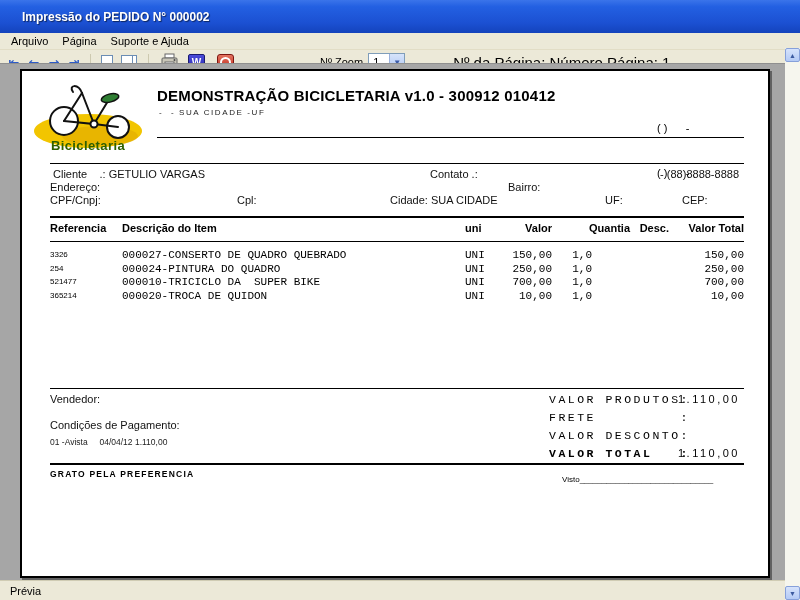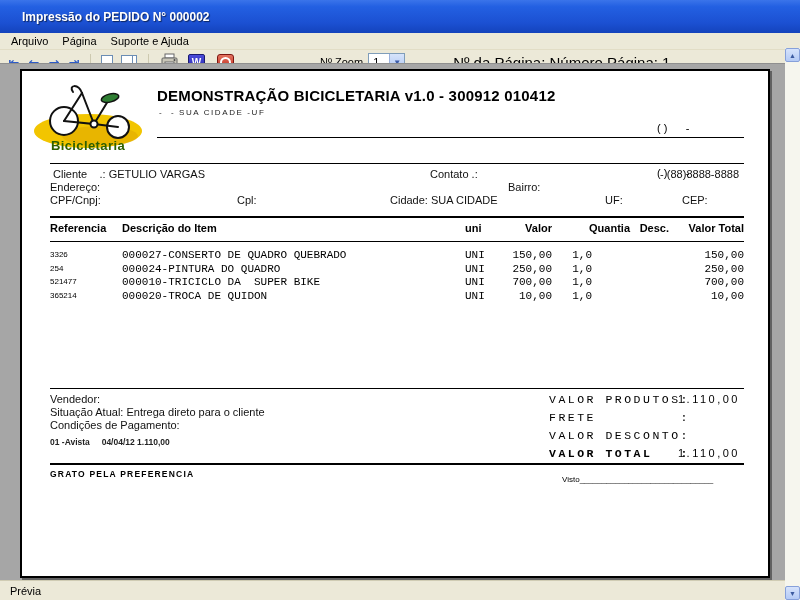--- a/index.html
+++ b/index.html
@@ -105,21 +105,21 @@
   .c-ref   { left:28px;  top:1px; font-size:8px; }
   .c-desc  { left:100px; font-family:"Liberation Mono", monospace; font-size:11px; }
   .c-uni   { left:443px; font-family:"Liberation Mono", monospace; font-size:11px; }
   .c-valor { left:455px; width:75px; text-align:right; font-family:"Liberation Mono", monospace; font-size:11px; }
   .c-qtd   { left:520px; width:50px; text-align:right; font-family:"Liberation Mono", monospace; font-size:11px; }
   .c-desc2 { left:600px; width:45px; text-align:right; font-family:"Liberation Mono", monospace; font-size:11px; }
   .c-total { left:630px; width:92px; text-align:right; font-family:"Liberation Mono", monospace; font-size:11px; }
 
   .tot-label { font-family:"Liberation Mono", monospace; font-size:11.5px; letter-spacing:2.5px; }
   .tot-value { font-family:Liberation Sans, sans-serif; font-size:11px; letter-spacing:2.5px; position:absolute; right:28px; text-align:right; white-space:pre; }
-  .pay-line { font-size:8.5px; font-weight:700; color:#222; }
+  .pay-line { font-size:8.5px; font-weight:400; color:#222; }
   .grato { font-size:8.5px; font-weight:bold; letter-spacing:1.2px; }
   .visto { font-size:8px; }
 
   
   .status-bar {
     position:absolute; bottom:0; left:0; width:785px; height:20px;
     background:#ECE9D8; border-top:1px solid #d0ccb4;
     display:flex; align-items:center; padding-left:10px; font-size:11px;
   }
 </style>
@@ -218,21 +218,20 @@
     <div class="abs thead" style="left:614px;width:33px;text-align:right;top:151px;">Desc.</div>
     <div class="abs thead" style="left:630px;width:92px;text-align:right;top:151px;">Valor Total</div>
 
     <div class="rule" style="left:28px;width:694px;top:170px;"></div>
 
     <div class="abs" style="left:0;right:0;top:178px;"><div class="trow"><span class="c-ref">3326</span><span class="c-desc">000027-CONSERTO DE QUADRO QUEBRADO</span><span class="c-uni">UNI</span><span class="c-valor">150,00</span><span class="c-qtd">1,0</span><span class="c-desc2"></span><span class="c-total">150,00</span></div><div class="trow"><span class="c-ref">254</span><span class="c-desc">000024-PINTURA DO QUADRO</span><span class="c-uni">UNI</span><span class="c-valor">250,00</span><span class="c-qtd">1,0</span><span class="c-desc2"></span><span class="c-total">250,00</span></div><div class="trow"><span class="c-ref">521477</span><span class="c-desc">000010-TRICICLO DA  SUPER BIKE</span><span class="c-uni">UNI</span><span class="c-valor">700,00</span><span class="c-qtd">1,0</span><span class="c-desc2"></span><span class="c-total">700,00</span></div><div class="trow"><span class="c-ref">365214</span><span class="c-desc">000020-TROCA DE QUIDON</span><span class="c-uni">UNI</span><span class="c-valor">10,00</span><span class="c-qtd">1,0</span><span class="c-desc2"></span><span class="c-total">10,00</span></div></div>
 
     <div class="rule" style="left:28px;width:694px;top:317px;"></div>
 
     <div class="abs lbl" style="left:28px;top:322px;">Vendedor:</div>
-    <div class="abs lbl" style="left:28px;top:335px;">Situação Atual: Entrega direto para o cliente</div>
     <div class="abs lbl" style="left:28px;top:348px;">Condições de Pagamento:</div>
     <div class="abs pay-line" style="left:28px;top:366px;"><span>01 -Avista</span>&nbsp;&nbsp;&nbsp;&nbsp;&nbsp;<span>04/04/12 1.110,00</span></div>
 
     <div class="abs tot-label" style="left:527px;top:322px;">VALOR PRODUTOS:</div>
     <div class="tot-value" style="top:322px;">1.110,00</div>
     <div class="abs tot-label" style="left:527px;top:340px;">FRETE         :</div>
     <div class="tot-value" style="top:340px;"></div>
     <div class="abs tot-label" style="left:527px;top:358px;">VALOR DESCONTO:</div>
     <div class="tot-value" style="top:358px;"></div>
     <div class="abs tot-label" style="left:527px;top:376px;font-weight:bold;">VALOR TOTAL   :</div>

